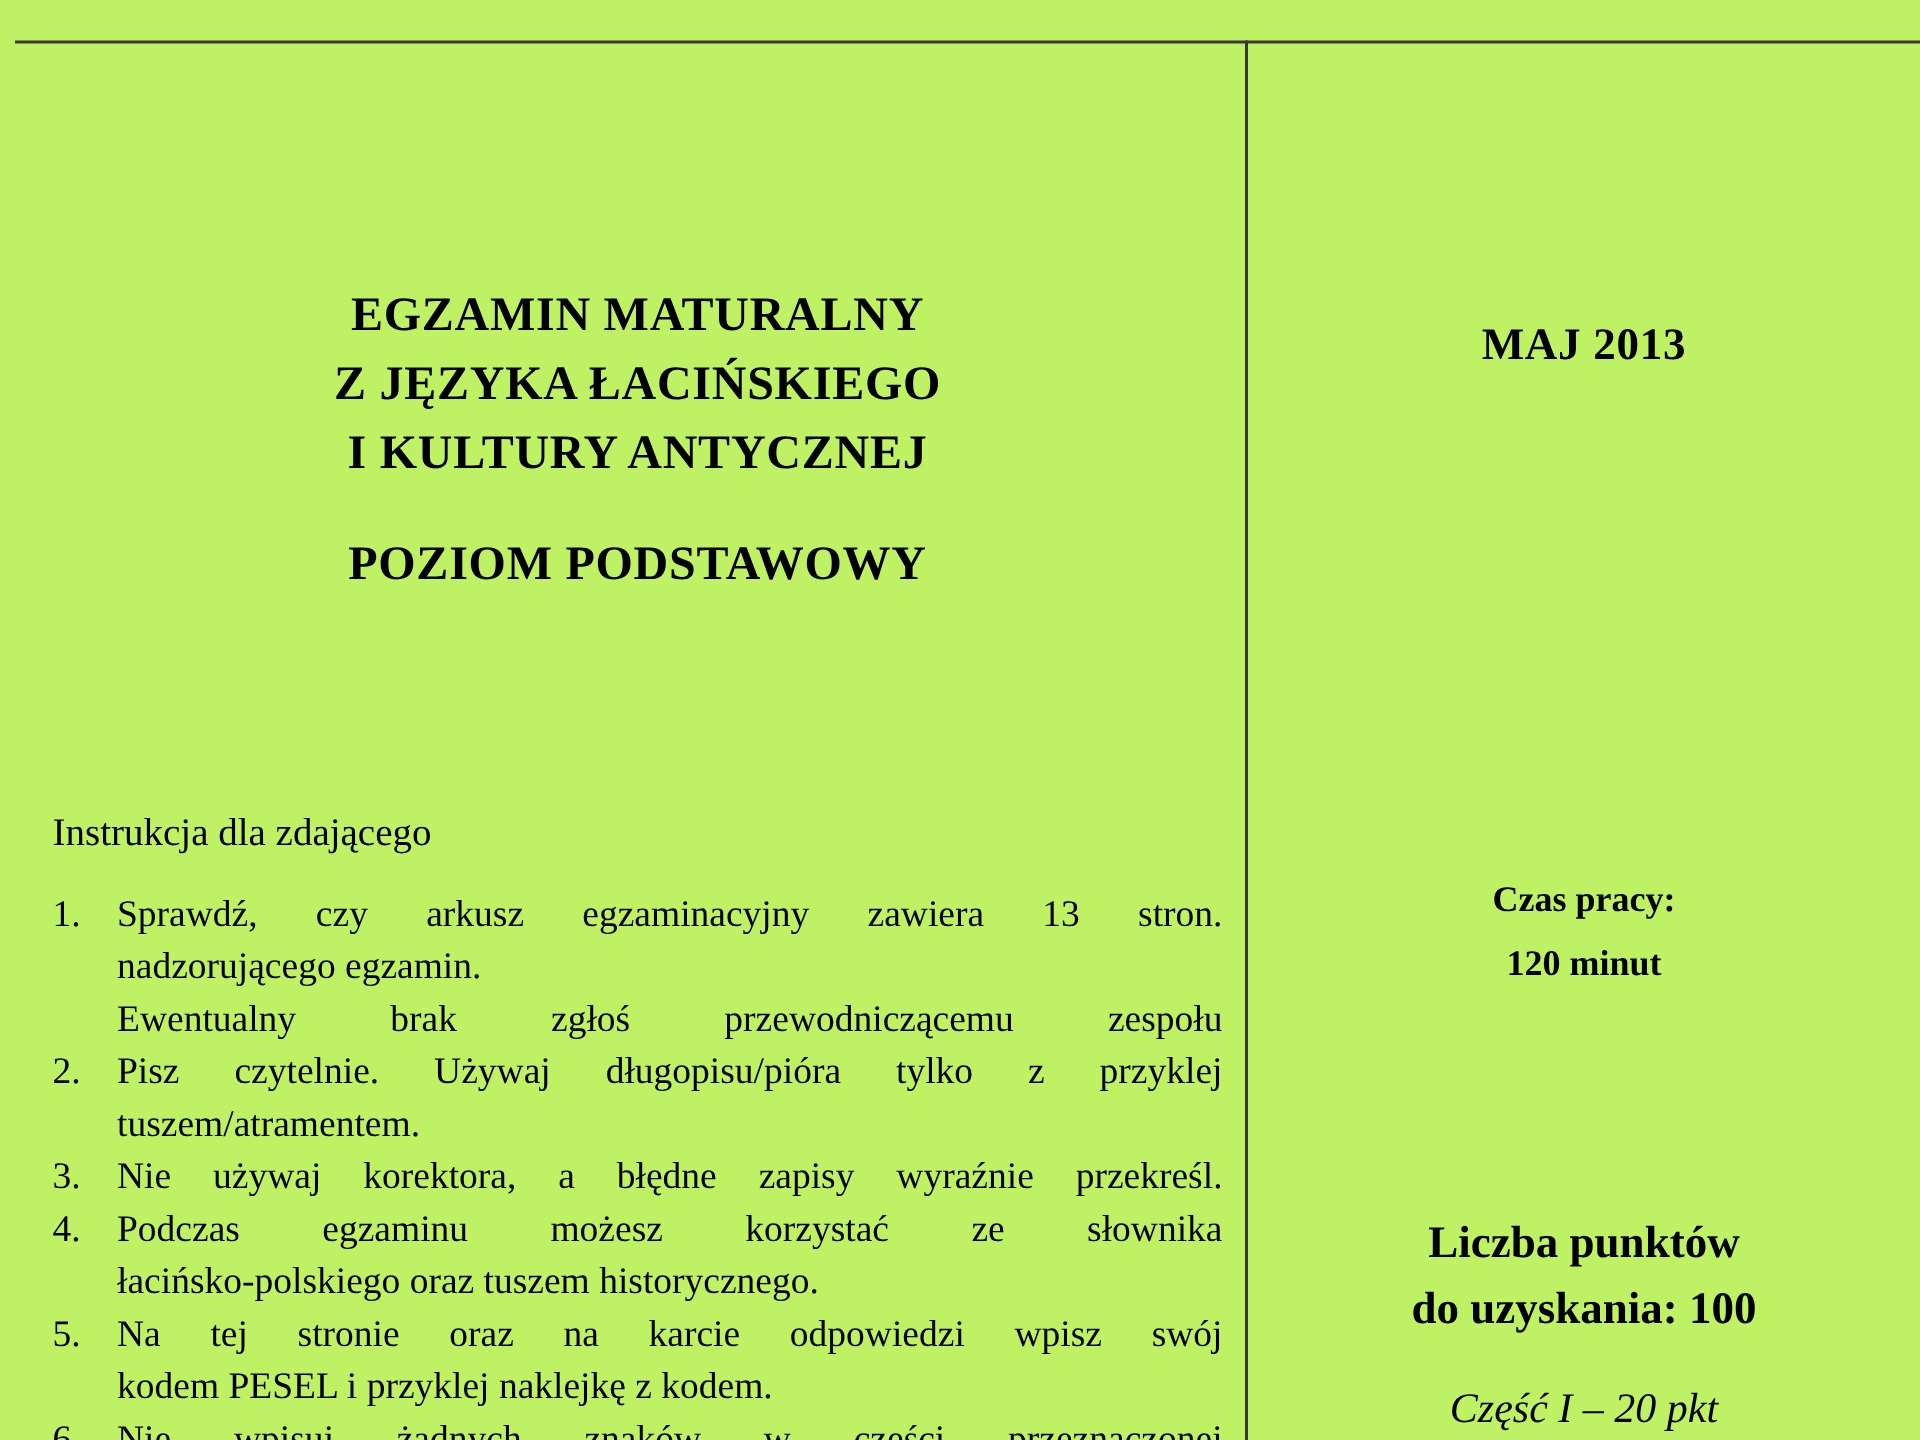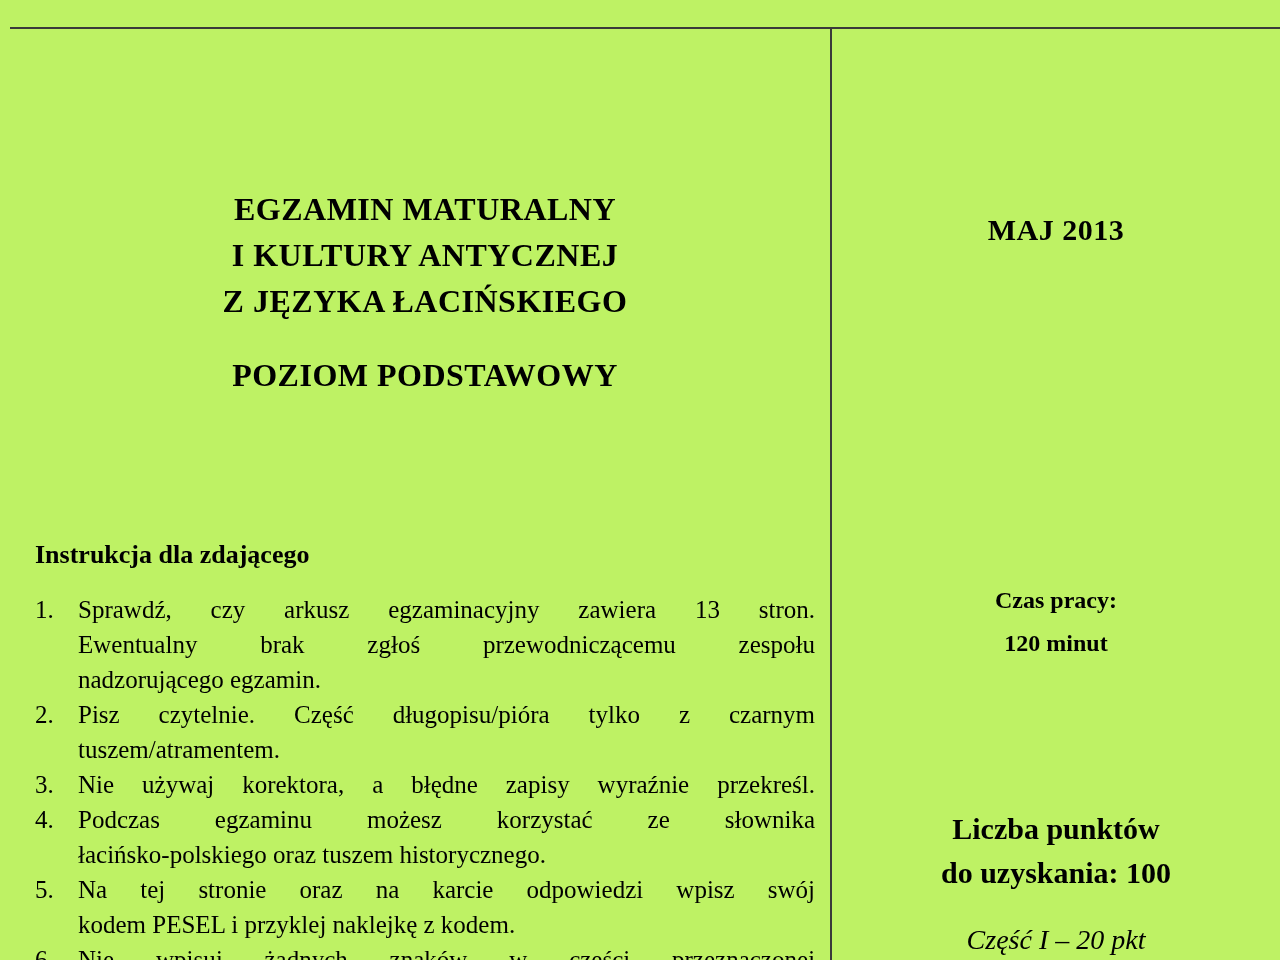--- a/index.html
+++ b/index.html
@@ -42,21 +42,21 @@
     text-align: center;
     font-weight: bold;
     font-size: 32px;
     line-height: 46px;
     letter-spacing: 0.5px;
   }
   .instr-heading {
     position: absolute;
     left: 35px; top: 539px;
     width: 780px;
-    font-weight: bold;
+    font-weight: normal;
     font-size: 26px;
     line-height: 32px;
   }
   .instr-list {
     position: absolute;
     left: 35px; top: 592px;
     width: 780px;
     font-size: 25px;
     line-height: 35px;
   }
@@ -96,43 +96,43 @@
 </head>
 <body>
 
 <div class="page">
 
   <div class="top-rule"></div>
   <div class="divider"></div>
 
   <div class="title-block">
     <div>EGZAMIN MATURALNY</div>
+    <div>Z JĘZYKA ŁACIŃSKIEGO</div>
     <div>I KULTURY ANTYCZNEJ</div>
-    <div>Z JĘZYKA ŁACIŃSKIEGO</div>
   </div>
 
   <div class="level">POZIOM PODSTAWOWY</div>
 
   <div class="instr-heading">Instrukcja dla zdającego</div>
 
   <div class="instr-list">
 
     <div class="row">
       <span class="num">1.</span>
       <div class="lines">
         <div class="line just">Sprawdź, czy arkusz egzaminacyjny zawiera 13 stron.</div>
+        <div class="line">nadzorującego egzamin.</div>
         <div class="line just">Ewentualny brak zgłoś przewodniczącemu zespołu</div>
-        <div class="line">nadzorującego egzamin.</div>
       </div>
     </div>
 
     <div class="row">
       <span class="num">2.</span>
       <div class="lines">
-        <div class="line just">Pisz czytelnie. Część długopisu/pióra tylko z czarnym</div>
+        <div class="line just">Pisz czytelnie. Używaj długopisu/pióra tylko z przyklej</div>
         <div class="line">tuszem/atramentem.</div>
       </div>
     </div>
 
     <div class="row">
       <span class="num">3.</span>
       <div class="lines">
         <div class="line just">Nie używaj korektora, a błędne zapisy wyraźnie przekreśl.</div>
       </div>
     </div>

